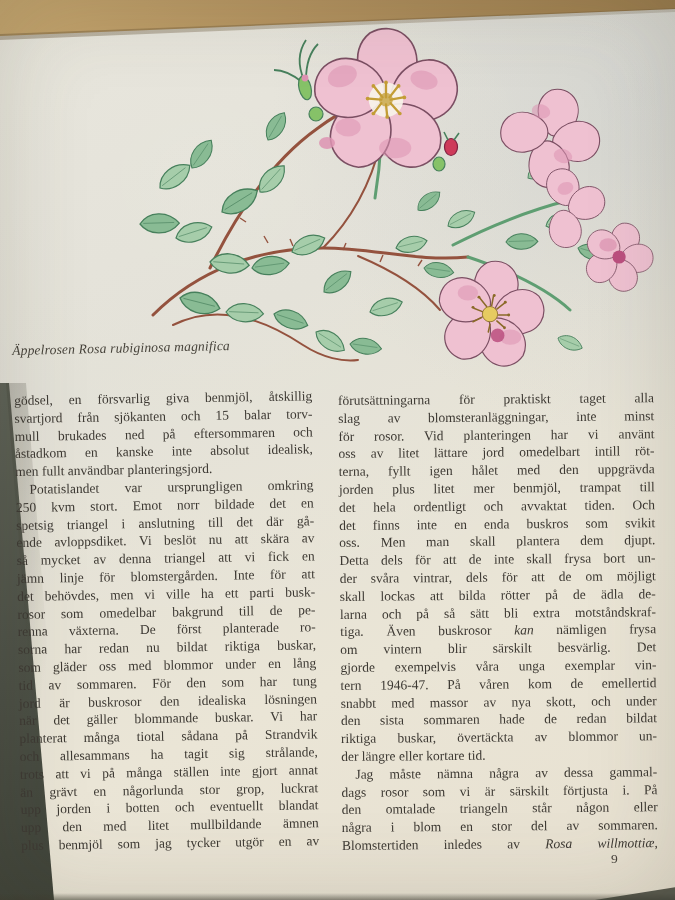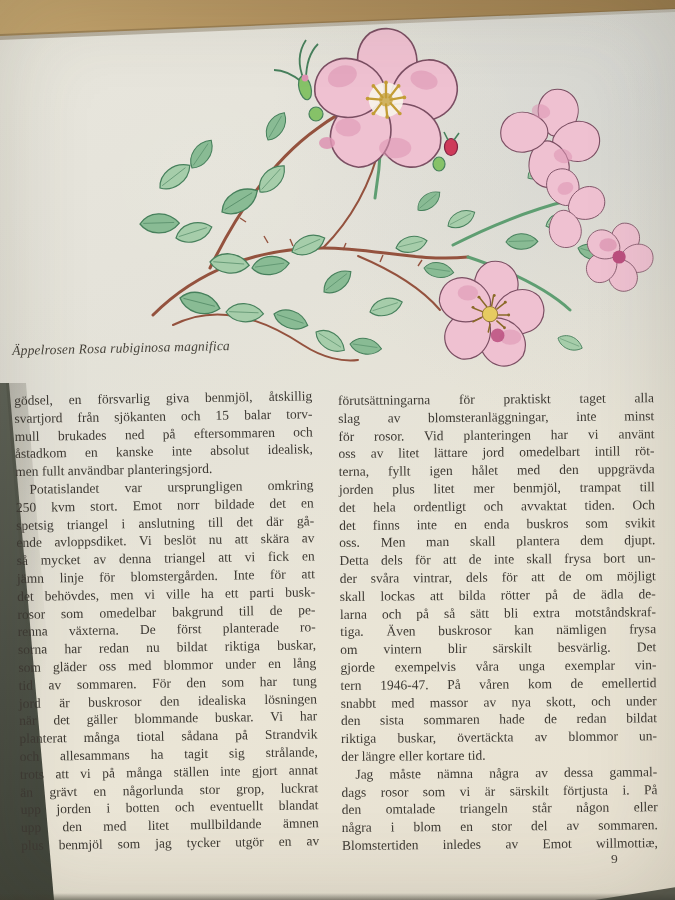--- a/index.html
+++ b/index.html
@@ -60,21 +60,21 @@
 
   .col{
     position:absolute;top:392px;font-size:13.5px;line-height:17.8px;
     color:var(--text-ink,#3d3933);
   }
   .col-left{left:14px;width:298px;transform:rotate(-0.9deg);transform-origin:left top;}
   .col-right{left:338px;width:316px;transform:rotate(-0.5deg);transform-origin:left top;}
   .tline{text-align:justify;text-align-last:justify;}
   .tline.para-end{text-align-last:left;}
   .tline.indent{padding-left:14px;}
-  .tline .em{}
+  .tline .em{font-style:italic;}
 
   
   .illo{position:absolute;left:118px;top:10px;}
   .stem{fill:none;stroke:var(--stem-brown,#94523e);stroke-width:3;stroke-linecap:round;}
   .stem.thin{stroke-width:2;}
   .stem.green{stroke:#5f9e72;}
   .thorn{stroke:var(--stem-brown,#94523e);stroke-width:1.4;}
   .leaf-a path{fill:var(--leaf-light,#a6cdaa);}
   .leaf-b path{fill:var(--leaf-mid,#89bb94);}
   .leaf-a path,.leaf-b path{stroke:var(--leaf-dark,#47805c);stroke-width:1.2;}
@@ -423,19 +423,19 @@
       <div class="tline"><span>gjorde exempelvis våra unga exemplar vin-</span></div>
       <div class="tline"><span>tern 1946-47. På våren kom de emellertid</span></div>
       <div class="tline"><span>snabbt med massor av nya skott, och under</span></div>
       <div class="tline"><span>den sista sommaren hade de redan bildat</span></div>
       <div class="tline"><span>riktiga buskar, övertäckta av blommor un-</span></div>
       <div class="tline para-end"><span>der längre eller kortare tid.</span></div>
       <div class="tline indent"><span>Jag måste nämna några av dessa gammal-</span></div>
       <div class="tline"><span>dags rosor som vi är särskilt förtjusta i. På</span></div>
       <div class="tline"><span>den omtalade triangeln står någon eller</span></div>
       <div class="tline"><span>några i blom en stor del av sommaren.</span></div>
-      <div class="tline"><span>Blomstertiden inledes av </span><span class="em">Emot willmottiæ,</span></div>
+      <div class="tline"><span>Blomstertiden inledes av </span><span class="em">Rosa willmottiæ,</span></div>
     </div>
 
   <div class="page-number">9</div>
 
   <div class="vignette"></div>
 </div>
 
 </body></html>

